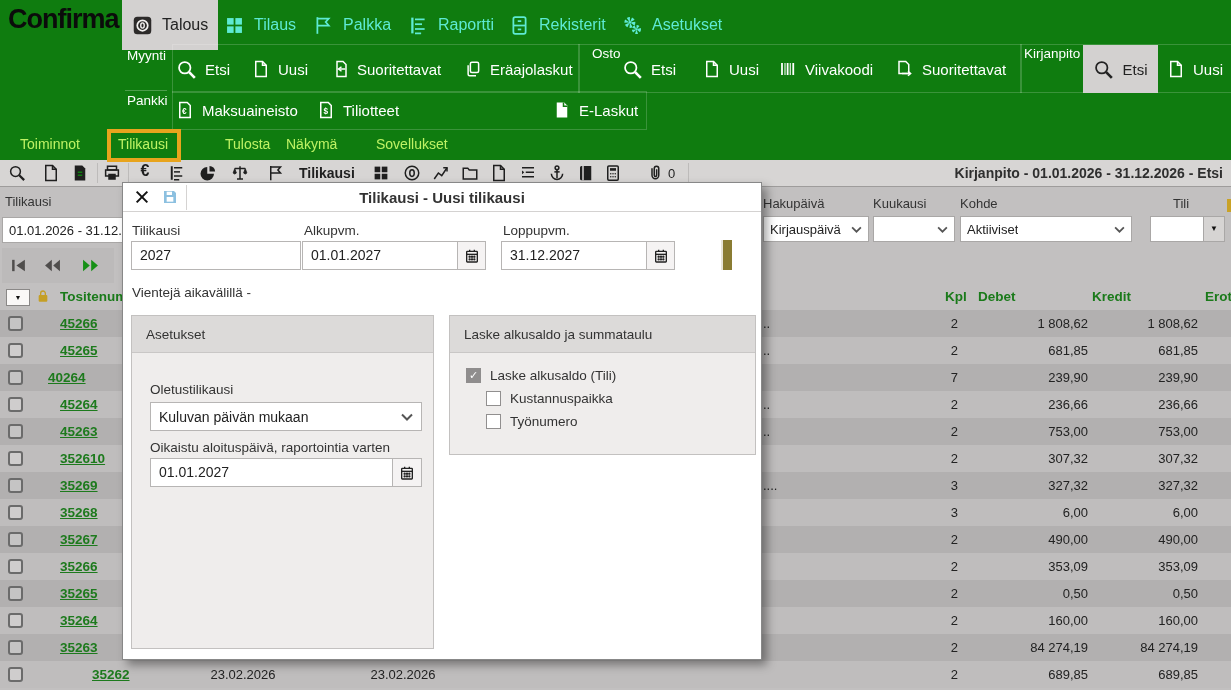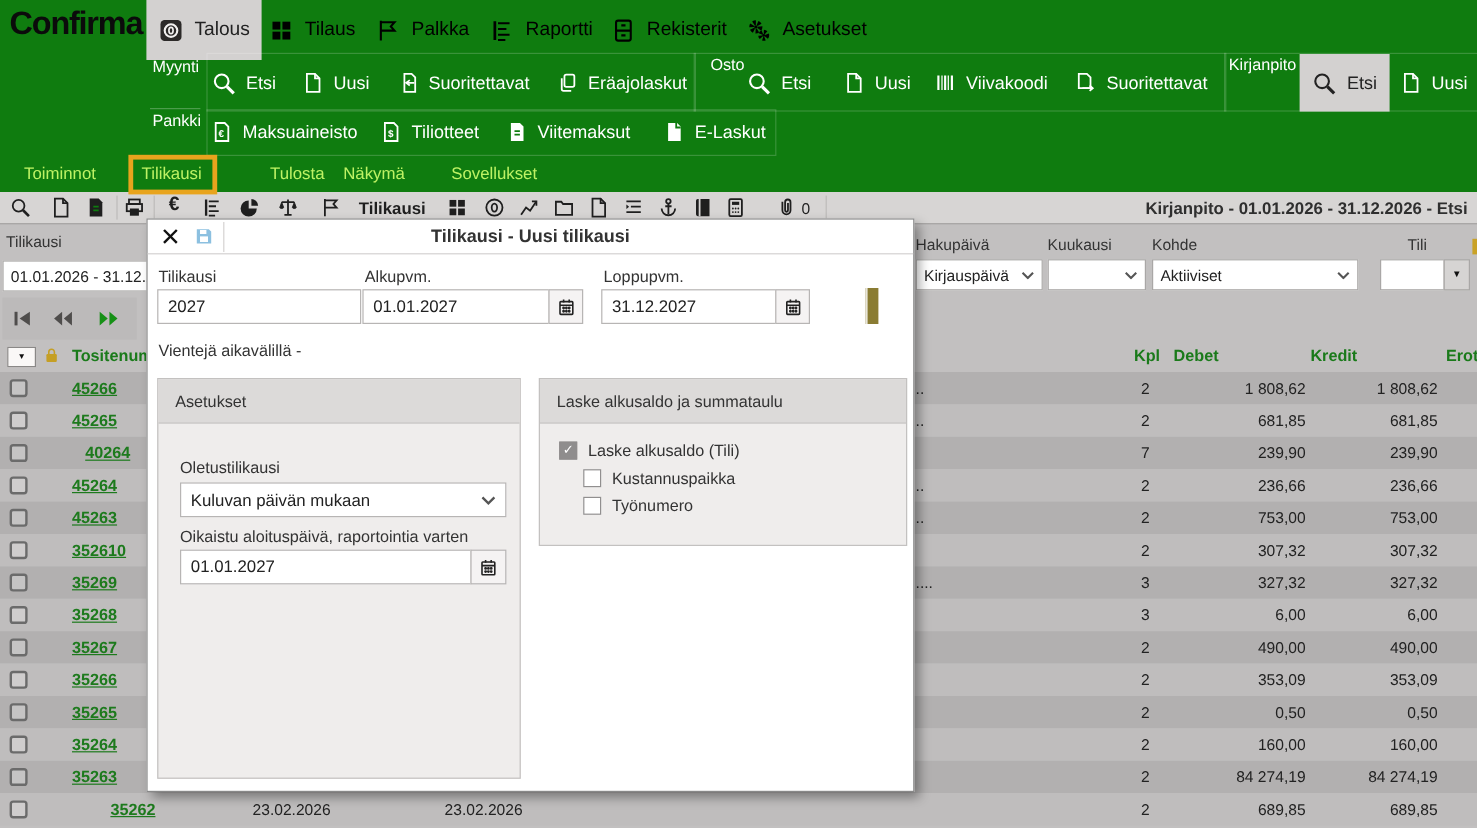--- a/index.html
+++ b/index.html
@@ -3,21 +3,21 @@
 <meta charset="utf-8">
 <style>
   html,body{margin:0;padding:0;}
   body{width:1231px;height:690px;overflow:hidden;position:relative;
        font-family:"Liberation Sans",sans-serif;font-size:13px;color:#222;
        background:#c2c0c0;}
   .abs{position:absolute;}
   
   #header{left:0;top:0;width:1231px;height:160px;background:#0f7c0f;}
   #logo{left:8px;top:4px;font-size:27px;font-weight:bold;color:#0b0b0b;letter-spacing:-1px;}
-  .nav-item{height:50px;display:flex;align-items:center;gap:9px;color:#000000;
+  .nav-item{height:50px;display:flex;align-items:center;gap:9px;color:#5eead4;
             font-size:16px;padding:0 10px;cursor:default;}
   .nav-item.sel{background:#d3d1d0;color:#222;}
   .grp-label{color:#fff;font-size:13.5px;}
   .rbtn{height:46px;display:flex;align-items:center;gap:8px;color:#fff;font-size:15px;}
   .rbtn.sel{background:#d3d1d0;color:#222;}
   .icn{display:inline-block;line-height:0;}
   .n20{width:21px;height:21px;} .n18{width:18px;height:18px;} .n16{width:16px;height:16px;}
   .faint{border:1px solid rgba(255,255,255,0.18);}
   
   .menu-item{color:#bef264;font-size:14px;line-height:32px;}
@@ -263,30 +263,20 @@
   </div>
   <div class="rbtn abs" style="left:317px;top:92px;height:36px;">
     <span class="icn n18">
         <svg viewBox="0 0 24 24" fill="none" stroke="currentColor" stroke-width="2">
           <path d="M5 2h10l4 4v16H5z"></path>
           <text x="8.5" y="17" font-size="11" stroke="none" fill="currentColor" font-weight="bold">$</text>
         </svg>
       </span>
     <span>Tiliotteet</span>
   </div>
-  <div class="rbtn abs" style="left:422px;top:92px;height:36px;">
-    <span class="icn n18">
-        <svg viewBox="0 0 24 24" fill="none" stroke="currentColor" stroke-width="2">
-          <path d="M5 2h10l4 4v16H5z" fill="currentColor" stroke="none"></path>
-          <line x1="9" y1="11" x2="15" y2="11" stroke="#0f7c0f"></line>
-          <line x1="9" y1="15" x2="15" y2="15" stroke="#0f7c0f"></line>
-        </svg>
-      </span>
-    <span>Viitemaksut</span>
-  </div>
   <div class="rbtn abs" style="left:553px;top:92px;height:36px;">
     <span class="icn n18">
         <svg viewBox="0 0 24 24" fill="none" stroke="currentColor" stroke-width="2">
           <path d="M5 2h10l4 4v16H5z" fill="currentColor" stroke="none"></path>
           <path d="M14 2v5h5" stroke="#0f7c0f"></path>
         </svg>
       </span>
     <span>E-Laskut</span>
   </div>
 
@@ -526,21 +516,21 @@
     <span class="cell" style="left:198px;width:90px;text-align:center;"></span>
     <span class="cell" style="left:358px;width:90px;text-align:center;"></span>
     <span class="cell" style="left:508px;"></span>
     <span class="cell" style="left:763px;">..</span>
     <span class="cell num" style="left:930px;width:28px;">2</span>
     <span class="cell num" style="left:1000px;width:88px;">681,85</span>
     <span class="cell num" style="left:1112px;width:86px;">681,85</span>
   </div>
     <div class="trow">
     <span class="cb" style="left:8px;top:6px;"></span>
-    <span class="cell link" style="left:71px;">40264</span>
+    <span class="cell link" style="left:48px;">40264</span>
     <span class="cell" style="left:198px;width:90px;text-align:center;"></span>
     <span class="cell" style="left:358px;width:90px;text-align:center;"></span>
     <span class="cell" style="left:508px;"></span>
     <span class="cell" style="left:763px;"></span>
     <span class="cell num" style="left:930px;width:28px;">7</span>
     <span class="cell num" style="left:1000px;width:88px;">239,90</span>
     <span class="cell num" style="left:1112px;width:86px;">239,90</span>
   </div>
     <div class="trow">
     <span class="cb" style="left:8px;top:6px;"></span>

